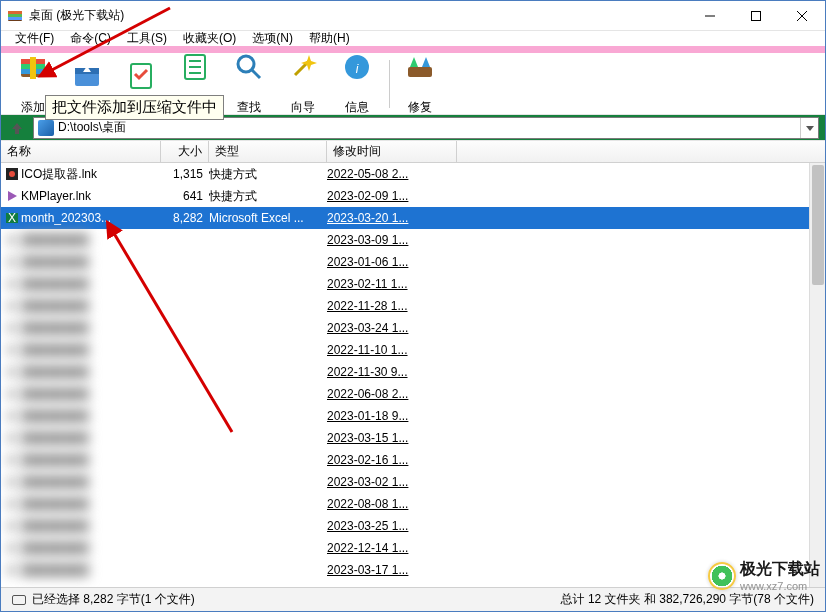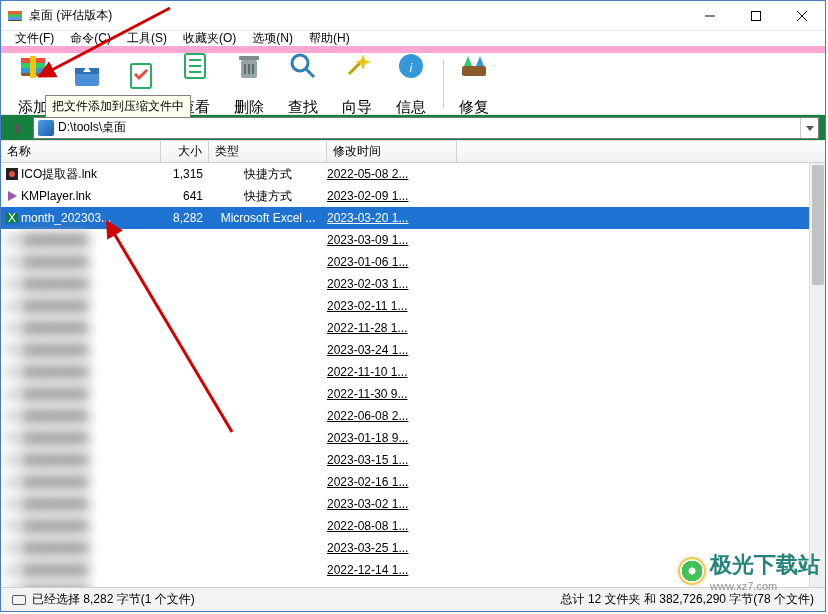--- a/index.html
+++ b/index.html
@@ -12,24 +12,24 @@
 .titlebar .title { flex: 1; color: #000; }
 .titlebar .winbtns { display: flex; }
 .titlebar .winbtn { width: 46px; height: 30px; display: flex; align-items: center; justify-content: center; color: #333; cursor: pointer; }
 
 .menubar { height: 22px; background: #fff; display: flex; align-items: center; padding-left: 6px; border-bottom: 7px solid #f9a8d4; }
 .menubar .menuitem { padding: 2px 8px; cursor: pointer; }
 
 .toolbar { height: 62px; background: #fff; display: flex; align-items: center; padding-left: 6px; border-bottom: 1px solid #e5e5e5; position: relative; }
 .toolbtn { width: 52px; height: 56px; display: flex; flex-direction: column; align-items: center; justify-content: center; cursor: pointer; margin-right: 2px; }
 .toolbtn .ticon { width: 32px; height: 32px; display:flex; align-items:center; justify-content:center; }
-.toolbtn .tlabel { font-size: 15px; margin-top: 16px; }
+.toolbtn .tlabel { font-size: 12px; margin-top: 16px; }
 .toolbar .sep { width: 1px; height: 48px; background: #ccc; margin: 0 4px; }
 
-.tooltip { position: absolute; left: 44px; top: 42px; background: #fffff0; border: 1px solid #7f7f7f; padding: 2px 6px; font-size: 12px; z-index: 50; white-space: nowrap; }
+.tooltip { position: absolute; left: 44px; top: 42px; background: #fffff0; border: 1px solid #7f7f7f; padding: 2px 6px; font-size: 15px; z-index: 50; white-space: nowrap; }
 
 .navbar { height: 26px; display: flex; align-items: center; padding: 2px 6px; border-bottom: 1px solid #e5e5e5; background: #15803d; }
 .navbar .updir { width: 20px; height: 20px; display:flex; align-items:center; justify-content:center; margin-right:6px; cursor:pointer; }
 .addrcombo { flex:1; display:flex; align-items:center; border:1px solid #7a7a7a; height:22px; background:#fff; padding-left:4px; }
 .addrcombo .drvicon { width:16px; height:16px; margin-right:4px; background: linear-gradient(135deg,#4a9ee8,#1b5fa8); border-radius:2px; }
 .addrcombo .addrtext { flex:1; }
 .addrcombo .drop { width:18px; display:flex; align-items:center; justify-content:center; border-left:1px solid #ccc; height:100%; cursor:pointer; }
 
 .columns { height: 22px; display:flex; align-items:stretch; border-bottom: 1px solid #d0d0d0; background: linear-gradient(#fdfdfd,#f1f1f1); }
 .colhdr { display:flex; align-items:center; padding-left:6px; border-right:1px solid #d0d0d0; font-size:12px; cursor:pointer; }
@@ -37,58 +37,58 @@
 .colhdr.size { width: 48px; justify-content:flex-end; padding-right:6px; }
 .colhdr.type { width:118px; }
 .colhdr.mtime { width:130px; }
 
 .scrollarea { flex:1; display:flex; overflow:hidden; }
 .filelist { flex:1; overflow:hidden; position:relative; background:#fff; }
 .row { height: 22px; display:flex; align-items:center; }
 .row .c-icon { width:18px; display:flex; justify-content:center; align-items:center; padding-left:4px;}
 .row .c-name { width:142px; padding-left:2px; white-space:nowrap; overflow:hidden; text-overflow:ellipsis; }
 .row .c-size { width:48px; text-align:right; padding-right:6px; }
-.row .c-type { width:118px; white-space:nowrap; overflow:hidden; text-overflow:ellipsis;text-align:center; }
+.row .c-type { width:118px; white-space:nowrap; overflow:hidden; text-overflow:ellipsis; }
 .row .c-mtime { width:130px; white-space:nowrap; overflow:hidden; text-overflow:ellipsis;text-decoration:underline; }
 .row.selected { background:#1e73d2; color:#fff; }
 
 .row .fi { width:14px; height:14px; }
 
 .scrollbar { width:16px; background:#f0f0f0; border-left:1px solid #dcdcdc; position:relative; }
 .scrollbar .thumb { position:absolute; left:2px; width:12px; background:#c2c2c2; border-radius:2px; }
 
 .statusbar { height: 24px; border-top:1px solid #d0d0d0; display:flex; align-items:center; padding:0 11px; background:#f3f3f3; justify-content:space-between; }
 .statusbar .sleft { display:flex; align-items:center; }
 .statusbar .diskicon { width:14px; height:10px; border:1px solid #555; border-radius:2px; margin-right:6px; position:relative; }
 
 .arrow-overlay { position:absolute; pointer-events:none; z-index:40; }
 
 .watermark { position:absolute; right:8px; bottom:22px; display:flex; align-items:center; opacity:0.9; pointer-events:none; }
 .watermark .wmicon { width:28px; height:28px; border-radius:50%; background: radial-gradient(circle,#fff 20%,#2dbb48 22%,#2dbb48 60%,transparent 62%); border:2px solid #f4c430; margin-right:4px; box-shadow:0 0 4px rgba(0,0,0,.2); }
-.watermark .wmtext { color:#0f766e; font-size:22px; font-weight:bold; }
+.watermark .wmtext { color:#000000; font-size:16px; font-weight:bold; }
 .watermark .wmsub { display:block; font-size:11px; color:#888; }
 
 .blur { filter: blur(6px); color:#999 !important; }
 
 </style>
 </head>
 <body>
 
 <div class="window">
 
   <div class="titlebar">
     <span class="icon-app">
       <svg width="16" height="16">
           <rect x="1" y="3" width="14" height="10" rx="1" fill="#6b3b1a"></rect>
           <rect x="1" y="3" width="14" height="3" fill="#d63"></rect>
           <rect x="1" y="6" width="14" height="3" fill="#5b5"></rect>
           <rect x="1" y="9" width="14" height="3" fill="#59f"></rect>
         </svg>
     </span>
-    <span class="title">桌面 (评估版本)</span>
+    <span class="title">桌面 (极光下载站)</span>
     <div class="winbtns">
       <div class="winbtn">
           <svg width="10" height="10">
             <line x1="0" y1="5" x2="10" y2="5" stroke="#000" stroke-width="1"></line>
           </svg>
         </div>
       <div class="winbtn">
           <svg width="10" height="10">
             <rect x="0.5" y="0.5" width="9" height="9" fill="none" stroke="#000" stroke-width="1"></rect>
           </svg>
@@ -146,32 +146,20 @@
     <div class="toolbtn">
       <span class="ticon">
           <svg width="32" height="32">
             <rect x="6" y="4" width="20" height="24" rx="2" fill="#fff" stroke="#27ae60" stroke-width="2"></rect>
             <line x1="10" y1="10" x2="22" y2="10" stroke="#27ae60" stroke-width="2"></line>
             <line x1="10" y1="16" x2="22" y2="16" stroke="#27ae60" stroke-width="2"></line>
             <line x1="10" y1="22" x2="22" y2="22" stroke="#27ae60" stroke-width="2"></line>
           </svg>
         </span>
       <span class="tlabel">查看</span>
-    </div>
-    <div class="toolbtn">
-      <span class="ticon">
-          <svg width="32" height="32">
-            <rect x="8" y="10" width="16" height="18" rx="2" fill="#95a5a6"></rect>
-            <rect x="6" y="6" width="20" height="4" rx="1" fill="#7f8c8d"></rect>
-            <line x1="12" y1="14" x2="12" y2="24" stroke="#5d6d6e" stroke-width="2"></line>
-            <line x1="16" y1="14" x2="16" y2="24" stroke="#5d6d6e" stroke-width="2"></line>
-            <line x1="20" y1="14" x2="20" y2="24" stroke="#5d6d6e" stroke-width="2"></line>
-          </svg>
-        </span>
-      <span class="tlabel">删除</span>
     </div>
     <div class="toolbtn">
       <span class="ticon">
           <svg width="32" height="32">
             <circle cx="13" cy="13" r="8" fill="none" stroke="#2c7fb8" stroke-width="3"></circle>
             <line x1="19" y1="19" x2="27" y2="27" stroke="#2c7fb8" stroke-width="3"></line>
           </svg>
         </span>
       <span class="tlabel">查找</span>
     </div>
@@ -293,31 +281,20 @@
         </div>
         <div class="row">
           <span class="c-icon blur">
             <svg class="fi" width="14" height="14">
               <rect x="2" y="2" width="10" height="10" fill="#bbb"></rect>
             </svg>
           </span>
           <span class="c-name blur">████████</span>
           <span class="c-size blur"></span>
           <span class="c-type blur"></span>
-          <span class="c-mtime">2023-02-03 1...</span>
-        </div>
-        <div class="row">
-          <span class="c-icon blur">
-            <svg class="fi" width="14" height="14">
-              <rect x="2" y="2" width="10" height="10" fill="#bbb"></rect>
-            </svg>
-          </span>
-          <span class="c-name blur">████████</span>
-          <span class="c-size blur"></span>
-          <span class="c-type blur"></span>
           <span class="c-mtime">2023-02-11 1...</span>
         </div>
         <div class="row">
           <span class="c-icon blur">
             <svg class="fi" width="14" height="14">
               <rect x="2" y="2" width="10" height="10" fill="#bbb"></rect>
             </svg>
           </span>
           <span class="c-name blur">████████</span>
           <span class="c-size blur"></span>

